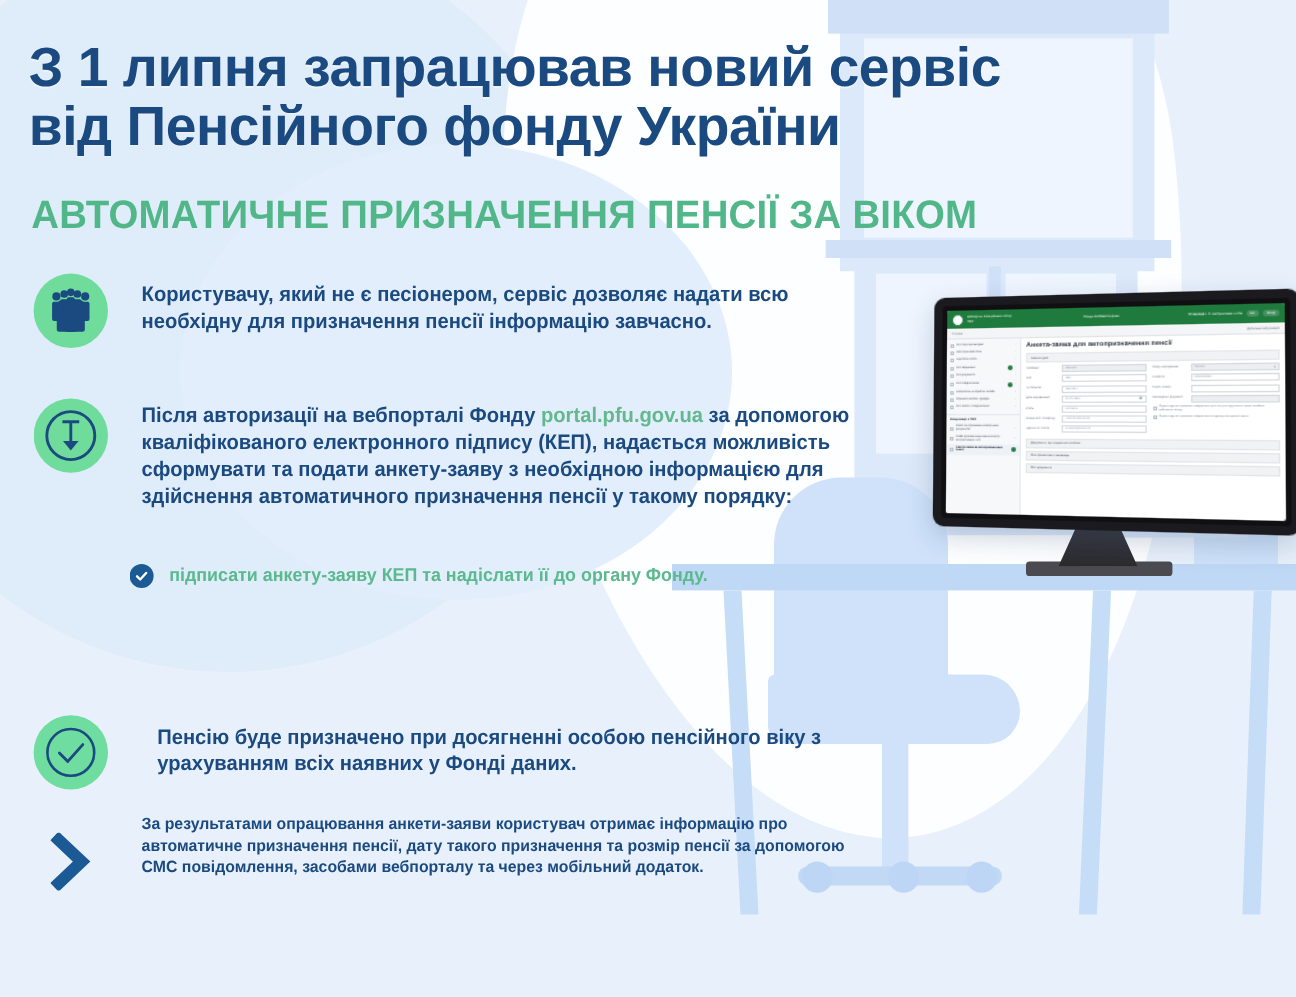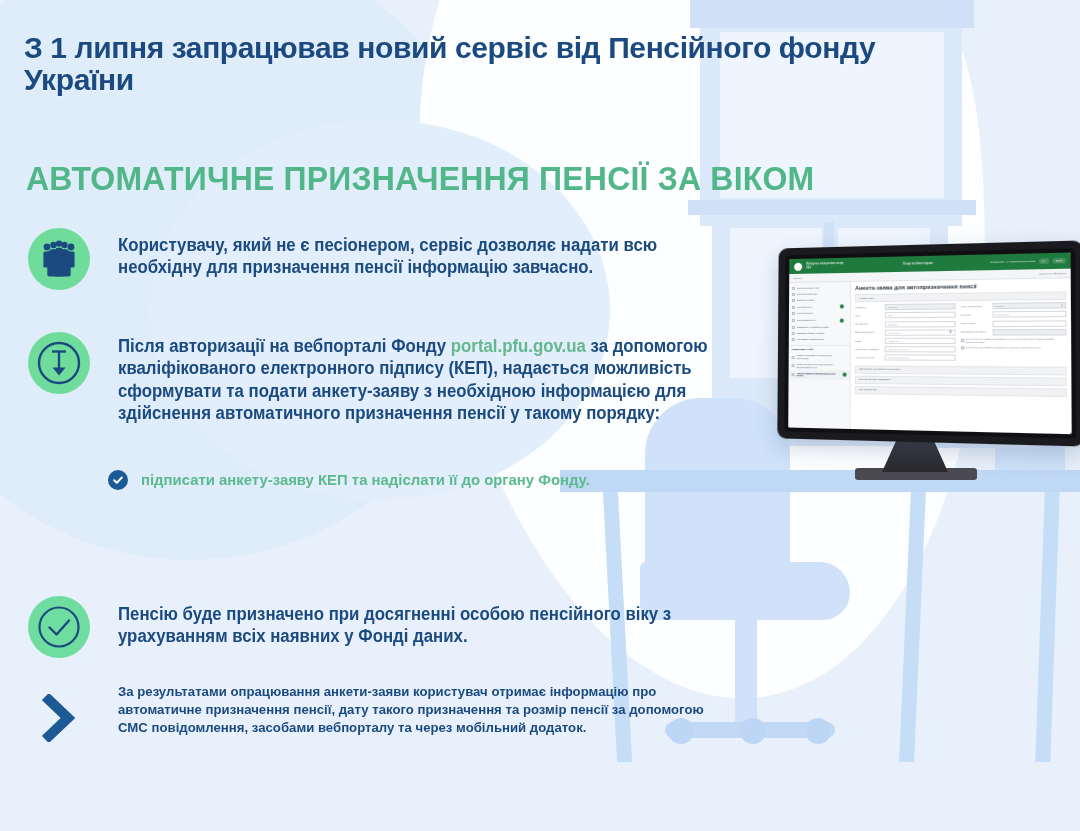--- a/index.html
+++ b/index.html
@@ -162,21 +162,21 @@
     position:absolute; left:855px; top:468px; width:122px; height:12px;
     background:#4a4a50; border-radius:3px; z-index:3;
   }
 
   
   .content { position:relative; z-index:6; }
 
   .headline {
     position:absolute; left:24px; top:32px; width:860px;
     color:#1b4a80;
-    font-size:30px; line-height:1.06; font-weight:bold;
+    font-size:46px; line-height:1.06; font-weight:bold;
     letter-spacing:-.4px;
     font-stretch:condensed;
     text-shadow:0 1px 0 rgba(255,255,255,.4);
   }
   .subheadline {
     position:absolute; left:26px; top:162px; width:900px;
     color:#52b788;
     font-size:33px; line-height:1; font-weight:bold;
     letter-spacing:.2px;
     transform:scaleX(.97);
@@ -211,24 +211,24 @@
   .bullet-ic {
     width:20px; height:20px; border-radius:50%;
     background:#1b5a94; display:flex; align-items:center; justify-content:center;
     flex:0 0 auto;
   }
   .bullet-tx {
     color:#5bb98e; font-size:15.5px; font-weight:bold; line-height:1.1;
     transform:scaleX(.96); transform-origin:left center;
   }
 
-  .blk3 { left:28px; top:596px; width:680px; }
+  .blk3 { left:28px; top:596px; width:680px;gap:13px; }
   .blk3 .body-text { margin-left:28px; margin-top:7px; }
 
-  .blk4 { left:28px; top:678px; width:720px;align-items:center; }
+  .blk4 { left:28px; top:678px; width:720px; }
   .chev { width:62px; display:flex; align-items:center; justify-content:center; flex:0 0 auto; padding-top:16px; }
   .blk4 .small-text {
     margin-left:28px;
     color:#1b4a80; font-size:13.6px; line-height:1.33; font-weight:bold;
     transform:scaleX(.97); transform-origin:left top;
   }
 
   .footer {
     position:absolute; left:0; bottom:0; width:1080px; height:66px;
     background:#4cb382; z-index:7;

